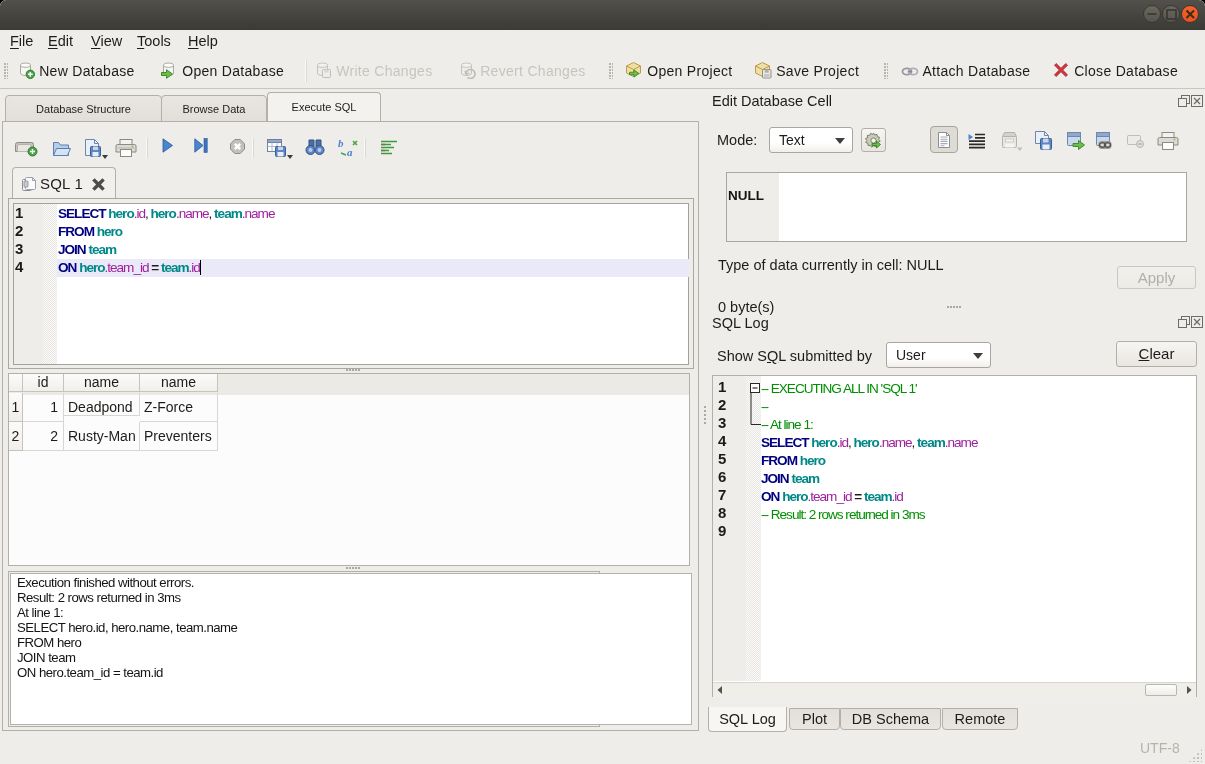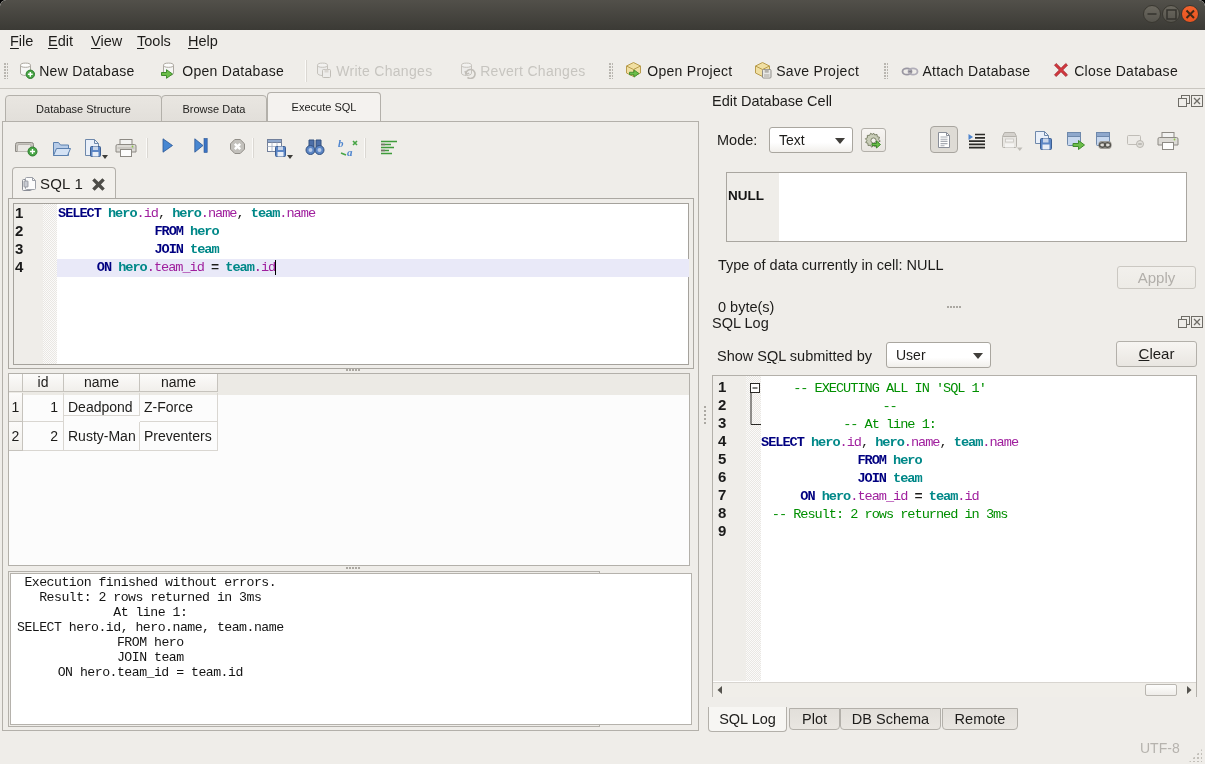--- a/index.html
+++ b/index.html
@@ -34,21 +34,21 @@
   border:1px solid #B3B0AA;border-radius:4px 4px 0 0;background:linear-gradient(#E9E6E1,#E2DFDA);}
 .mtab.active{background:#F4F2EF;border-bottom:none;}
 
 #pane{position:absolute;left:2px;top:121px;width:697px;height:610px;
   border:1px solid #B3B0AA;box-sizing:border-box;background:#EFEDE9;}
 
 .frame{position:absolute;border:1px solid #B3B0AA;box-sizing:border-box;background:#fff;}
 .hsplit{position:absolute;width:14px;height:3px;
   background-image:radial-gradient(circle at 1px 1px,#ABA8A2 0.8px,transparent 1px);background-size:3px 3px;}
 
-.mono{font-family:Liberation Mono, monospace;text-align:center;}
+.mono{font-family:Liberation Sans, sans-serif;}
 .kw{color:#000080;font-weight:bold;}
 .tbl{color:#008888;font-weight:bold;}
 .fld{color:#A0209E;}
 .cmt{color:#008F00;}
 .op{color:#1D1C1A;font-weight:bold;}
 
 .th{position:absolute;box-sizing:border-box;background:linear-gradient(#FCFBFA,#F1EFEB);
   border-right:1px solid #C6C3BD;border-bottom:1px solid #C6C3BD;font-size:14px;text-align:center;}
 .td{position:absolute;box-sizing:border-box;border-right:1px solid #D9D6D1;border-bottom:1px solid #D9D6D1;
   font-size:14px;white-space:nowrap;overflow:hidden;}

